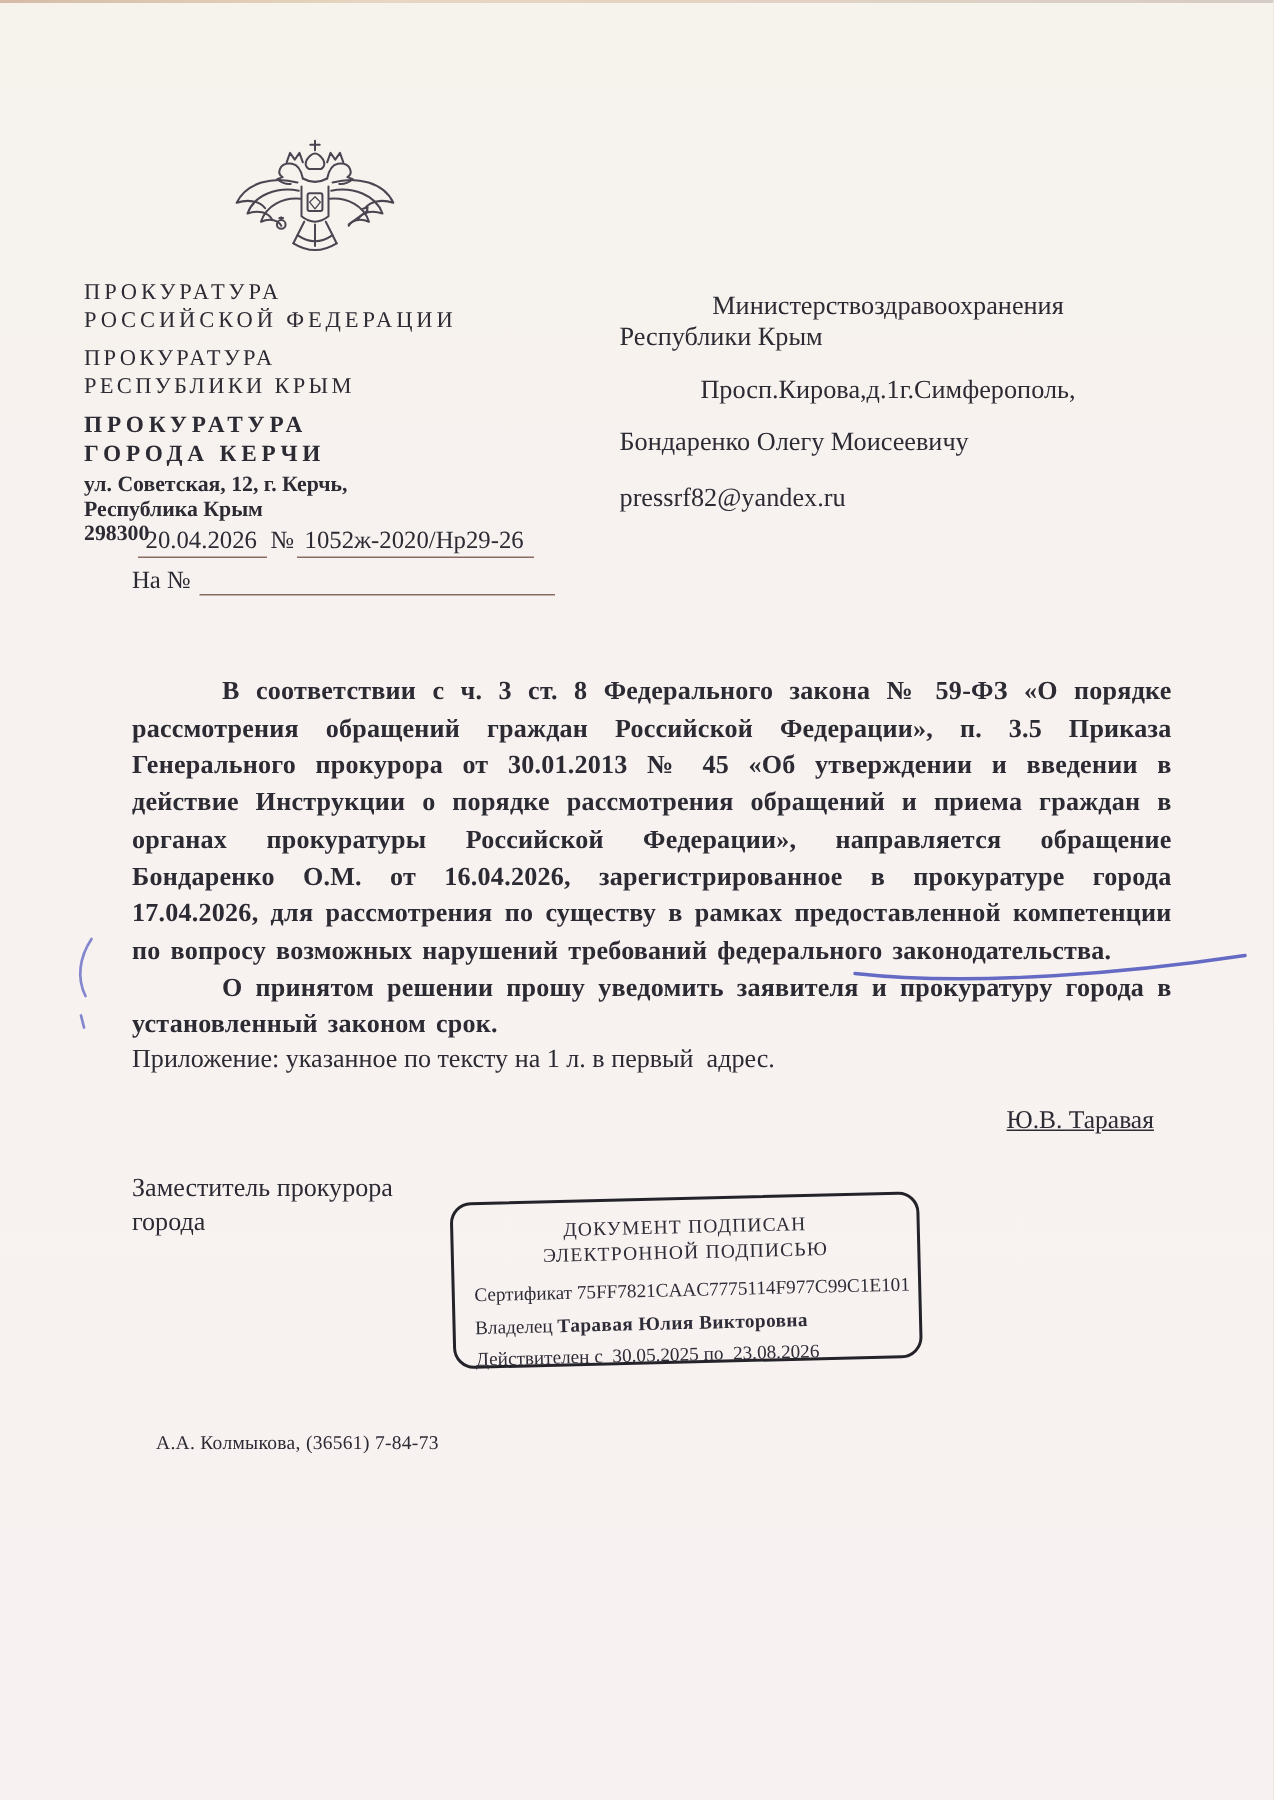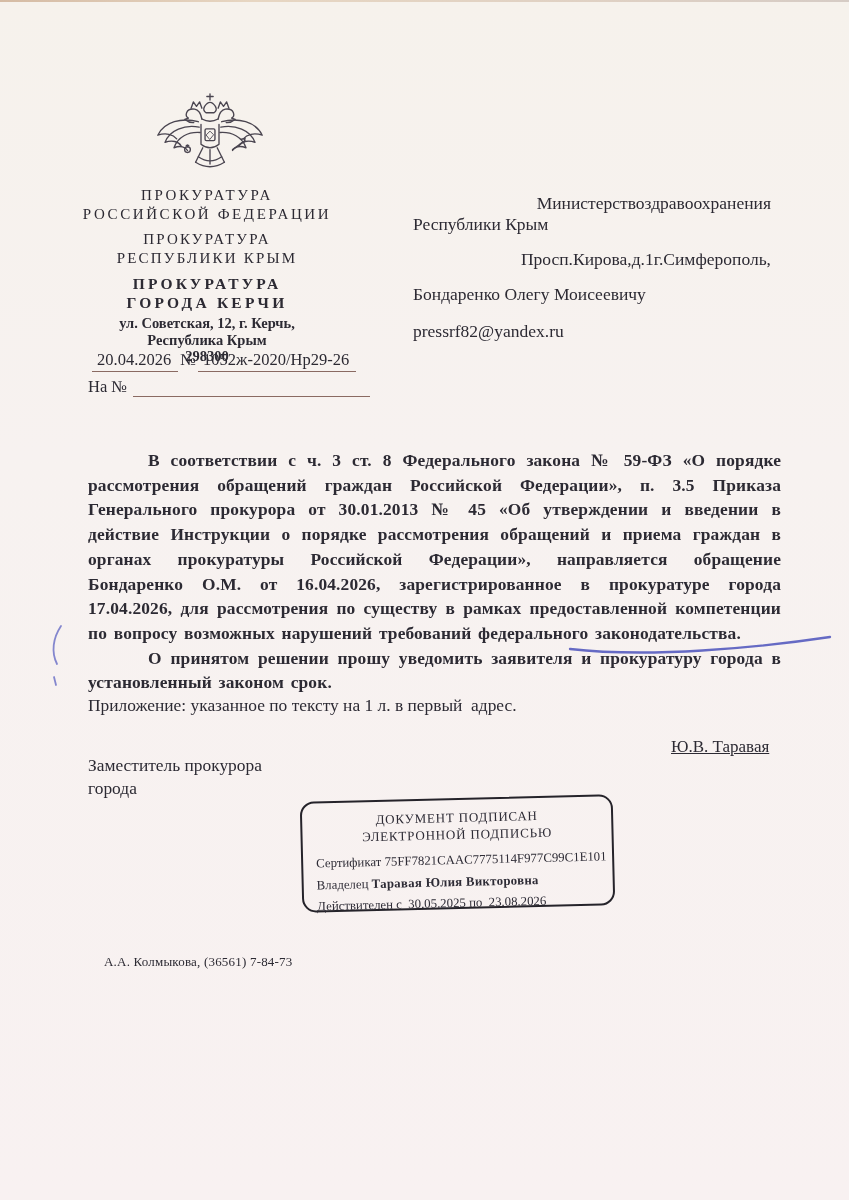--- a/index.html
+++ b/index.html
@@ -6,43 +6,43 @@
   .page{
     position:relative;width:849px;height:1200px;margin:0 auto;overflow:hidden;
     background:linear-gradient(180deg,#f6f2ec 0%,#f7f2f0 38%,#f8f1f1 100%);
     font-family:"Liberation Serif","DejaVu Serif",serif;
     color:#2c2a33;
   }
   .scan-edge{position:absolute;top:0;left:0;right:0;height:2px;
     background:linear-gradient(90deg,#caa98c,#e2cdb4 30%,#d8c6b6 70%,#cbbfb8);opacity:.75;}
   
   .emblem{position:absolute;left:151px;top:92px;}
-  .lh{position:absolute;left:56px;top:186px;width:302px;text-align:center;}
+  .lh{position:absolute;left:56px;top:186px;width:302px;}
   .lh-org{font-size:15px;letter-spacing:2.6px;line-height:18.5px;}
   .lh-region{font-size:15px;letter-spacing:2.2px;line-height:18.5px;margin-top:7px;}
   .lh-office{font-size:15.5px;font-weight:bold;letter-spacing:3.2px;line-height:19px;margin-top:7px;}
   .lh-addr{font-size:14.5px;line-height:16.5px;margin-top:3px;font-weight:bold;}
   .date-row{position:absolute;left:92px;top:350px;font-size:16.5px;white-space:nowrap;}
   .u{border-bottom:1.4px solid #8a6a62;padding:0 7px 2px 5px;}
   .nosign{padding:0 2px;}
   .ref-row{position:absolute;left:88px;top:377px;font-size:16.5px;}
   .ref-line{display:inline-block;width:237px;border-bottom:1.4px solid #8a6a62;height:17px;vertical-align:bottom;margin-left:6px;}
   
   .recip{position:absolute;left:413px;top:193px;width:358px;font-size:17.5px;line-height:21px;}
-  .jrow{display:flex;justify-content:flex-end;}
+  .jrow{display:flex;justify-content:center;}
   .recip .gap{margin-top:14px;}
   .recip .gap2{margin-top:16px;}
   
   .body-text{position:absolute;left:88px;top:448px;width:693px;
     font-size:17.4px;line-height:24.7px;text-align:justify;word-spacing:2.2px;letter-spacing:.15px;}
   .body-text p{margin:0;text-indent:60px;font-weight:bold;}
   .attachment{position:absolute;left:88px;top:695px;font-size:17.4px;white-space:pre-wrap;}
   
   .sig-name{position:absolute;left:671px;top:737px;font-size:17px;text-decoration:underline;}
-  .sig-title{position:absolute;left:88px;top:754px;font-size:17.4px;line-height:23px;}
+  .sig-title{position:absolute;left:88px;top:780px;font-size:17.4px;line-height:23px;}
   
   .stamp{position:absolute;left:301px;top:798px;width:309px;height:107px;
     border:2.6px solid #25232a;border-radius:14px;transform:rotate(-1.4deg);
     color:#2e2c36;}
   .stamp-title{margin-top:9px;text-align:center;font-size:13px;letter-spacing:.8px;line-height:17px;}
   .stamp-rows{margin:7px 0 0 13px;font-size:12.8px;line-height:21.5px;}
   .stamp-rows b{letter-spacing:.3px;}
   .stamp-validity{white-space:pre-wrap;}
   
   .executor{position:absolute;left:104px;top:954px;font-size:13px;letter-spacing:.2px;}

